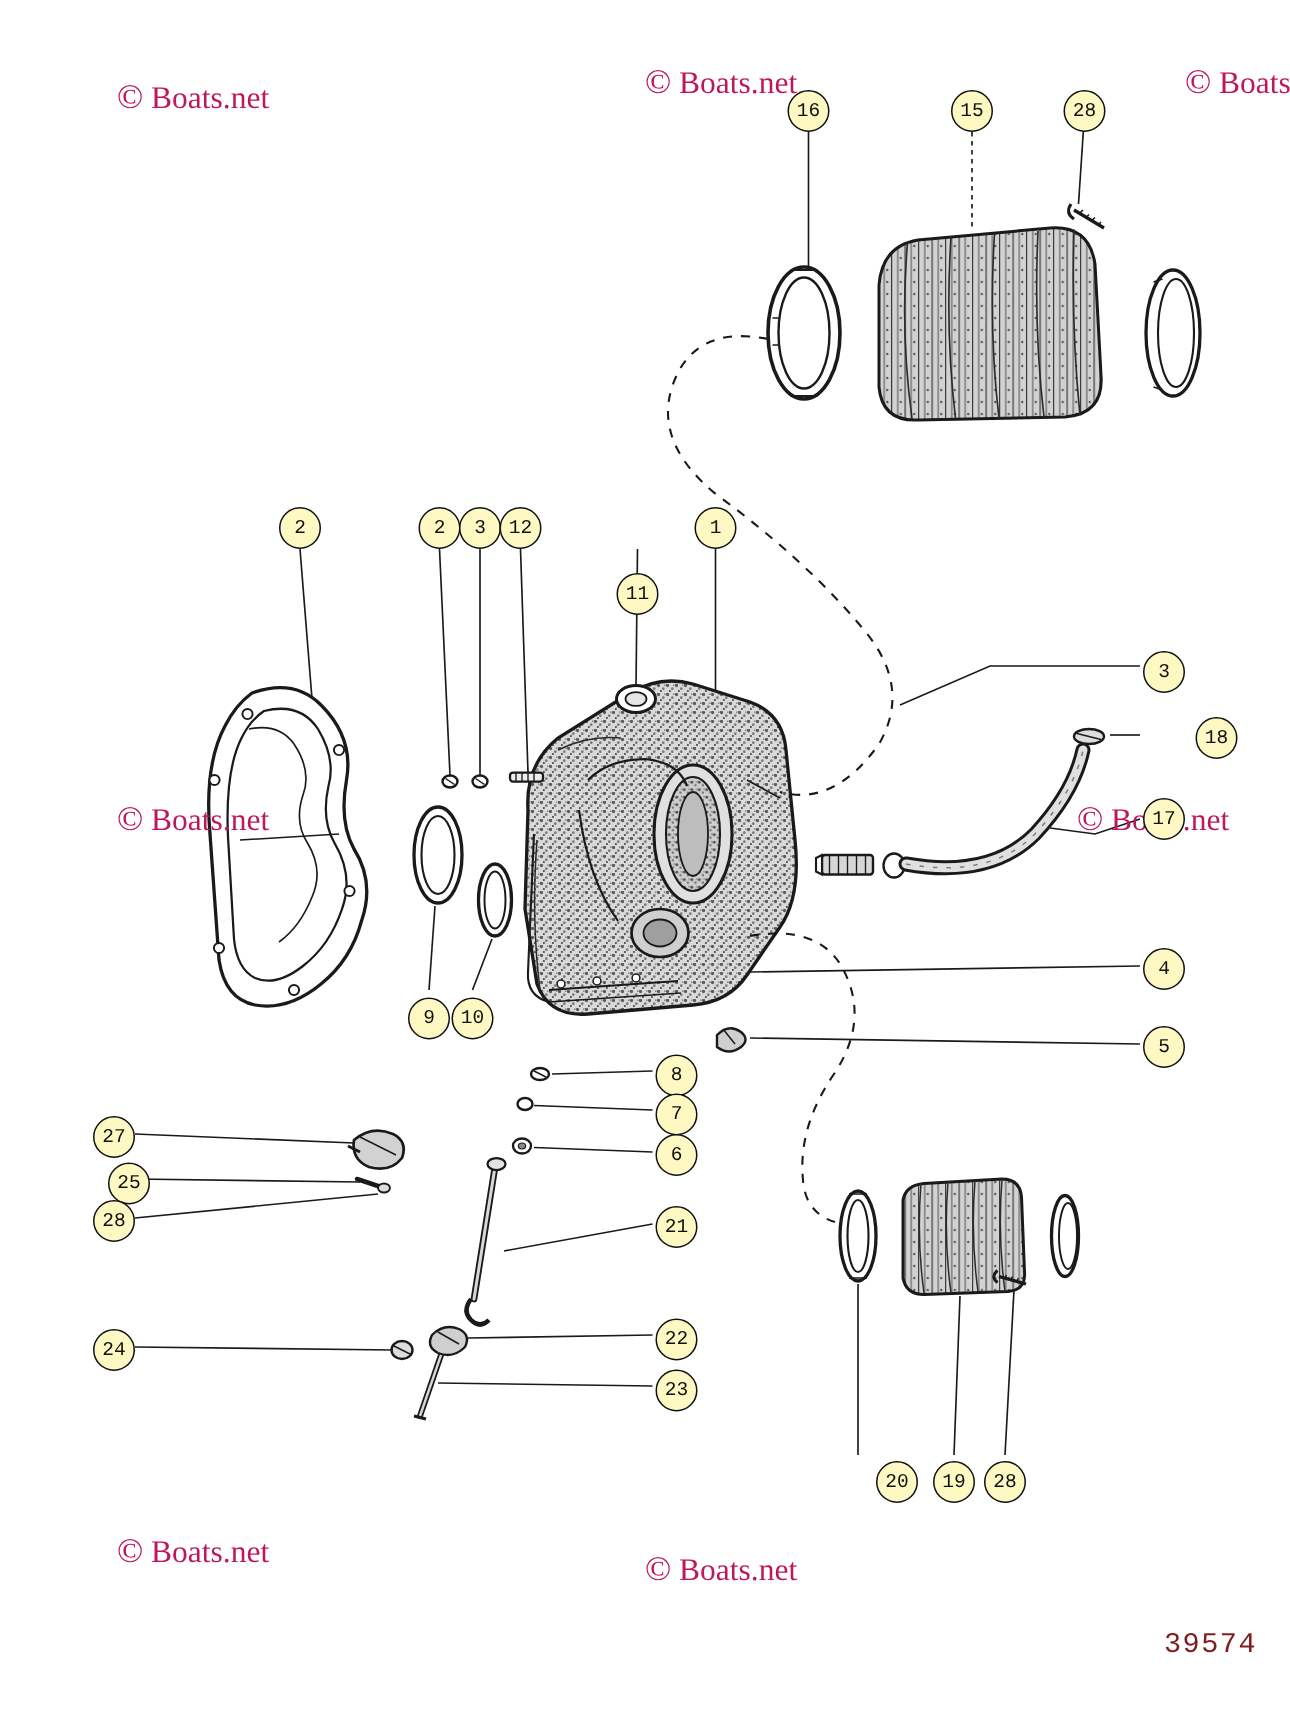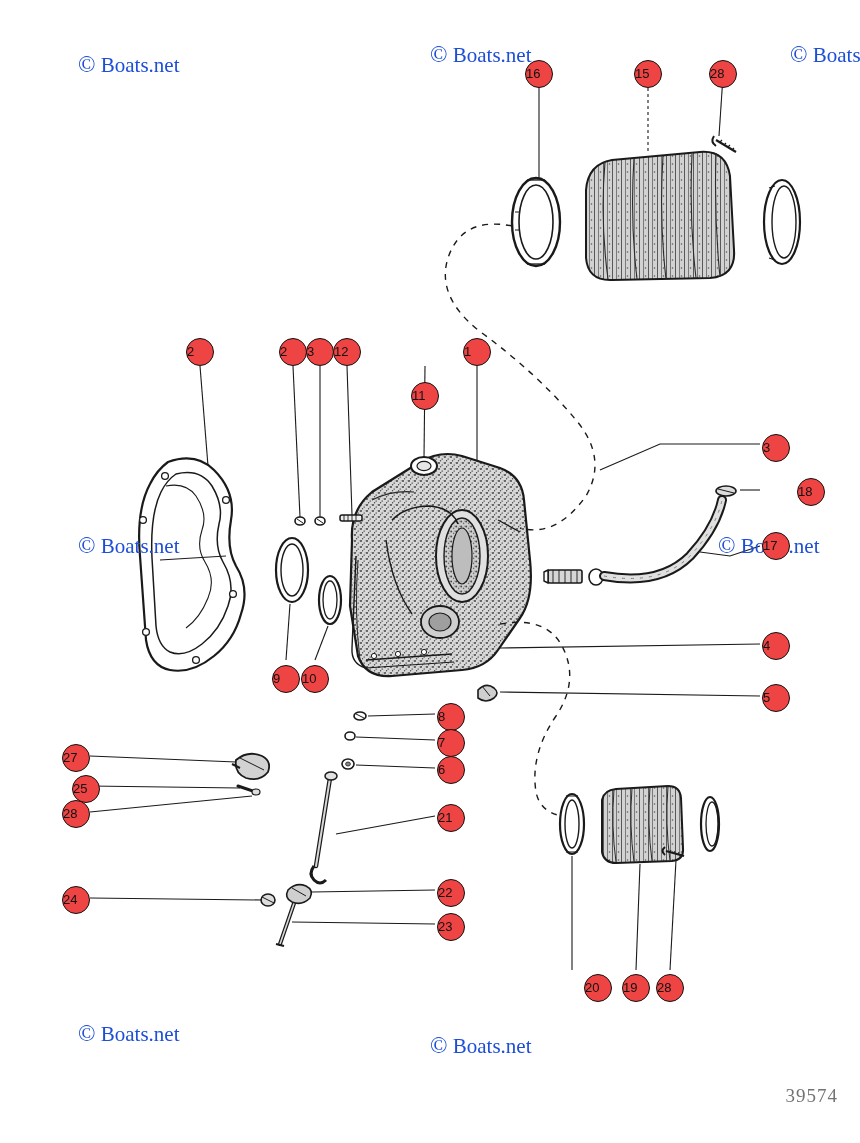--- a/index.html
+++ b/index.html
@@ -20,49 +20,50 @@
   }
   svg.layer {
     position: absolute;
     left: 0;
     top: 0;
     width: 860px;
     height: 1143px;
   }
   .wm {
     position: absolute;
-    color: #1d4ed8;
+    color: #be185d;
     font-size: 21px;
     font-family: "Liberation Serif", serif;
     white-space: nowrap;
     user-select: none;
   }
   .wm .c {
     font-size: 23px;
   }
   .partnum {
     position: absolute;
     right: 22px;
     bottom: 36px;
-    font-family: Liberation Serif, serif;
+    font-family: Liberation Mono, monospace;
     font-size: 19px;
     letter-spacing: 1px;
-    color: #737373;
+    color: #7f1d1d;
   }
   .callout {
     position: absolute;
     width: 28px;
     height: 28px;
     border: 1.6px solid #111;
     border-radius: 50%;
-    background: #ef4444;
+    background: #fef9c3;
     color: #111;
     font-size: 13px;
     line-height: 26px;
-    font-family: Liberation Sans, sans-serif;
+    text-align: center;
+    font-family: Liberation Mono, monospace;
     box-sizing: border-box;
   }
 </style>
 </head>
 <body>
 
 <div id="diagram-root">
 
   <svg class="layer" viewBox="0 0 860 1143">
     <defs>

